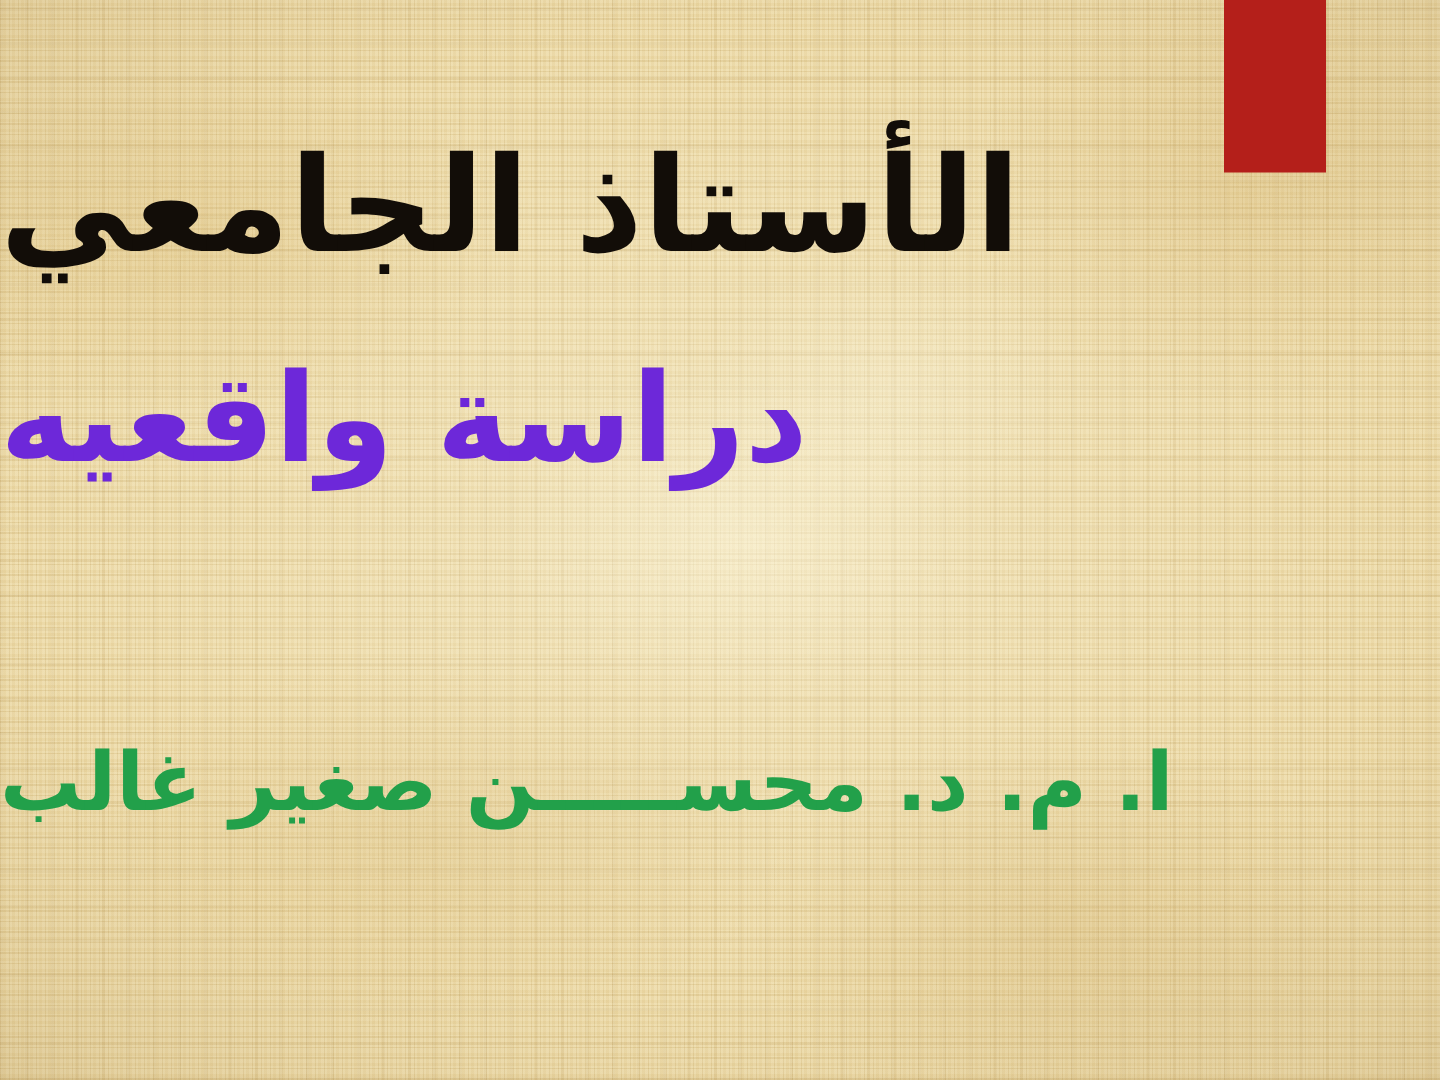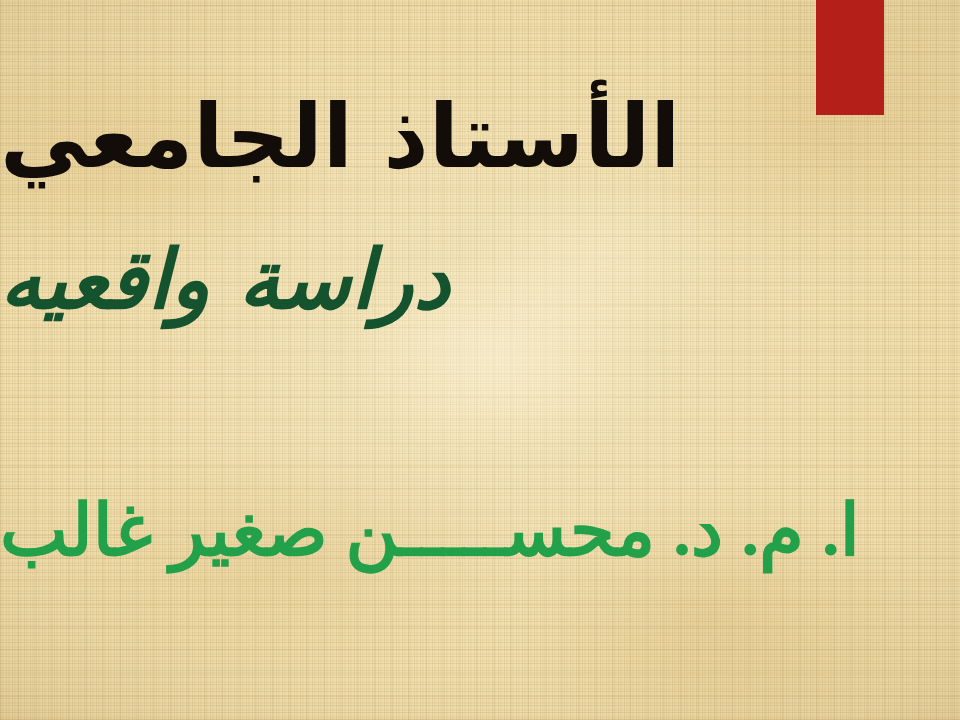--- a/index.html
+++ b/index.html
@@ -115,32 +115,30 @@
     font-size: 88px;
     line-height: 1.02;
     color: #120d08;
     letter-spacing: -1px;
   }
 
   #title-line-2 {
     top: 238px;
     font-size: 82px;
     line-height: 1.02;
-    color: #14532d;
+    color: #6d28d9;
     letter-spacing: -1px;
-    font-style: italic;
   }
 
   #author-line {
     top: 494px;
-    font-size: 72px;
+    font-size: 54px;
     line-height: 1.05;
     color: #22a04a;
     letter-spacing: 0px;
-    font-family: Liberation Serif, serif;
   }
 </style>
 </head>
 <body>
 
 <div id="slide">
 
   <div class="tex tex-v"></div>
   <div class="tex tex-h"></div>
   <div class="tex tex-blotch"></div>

